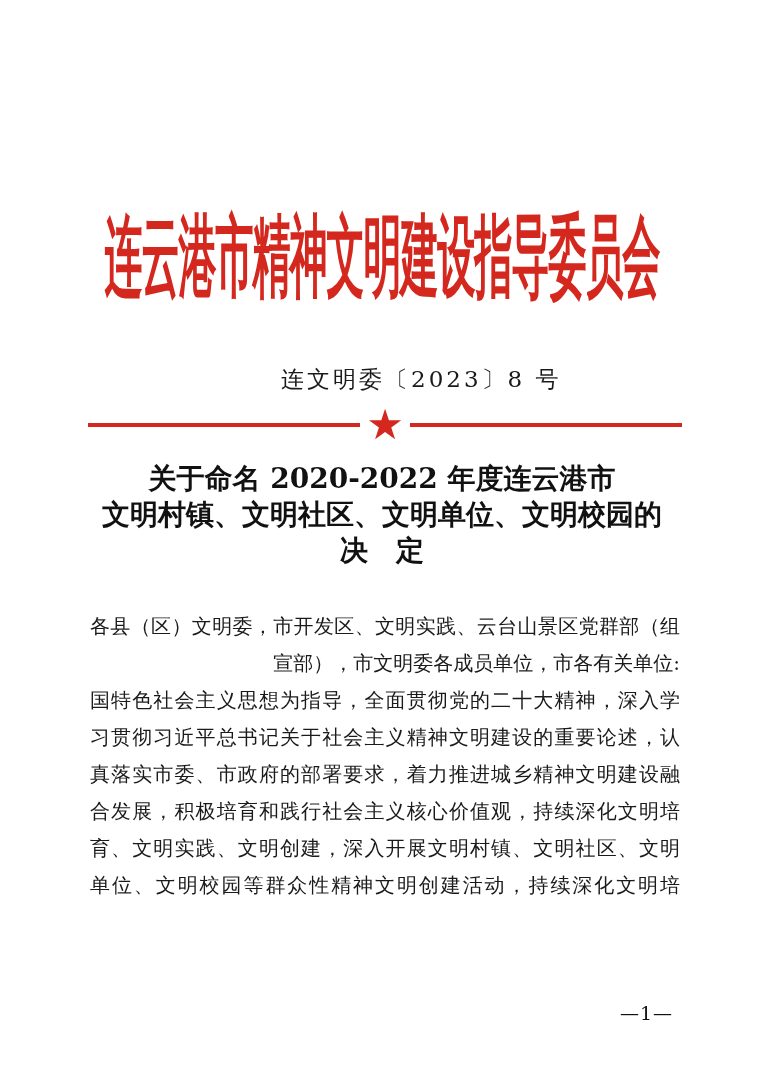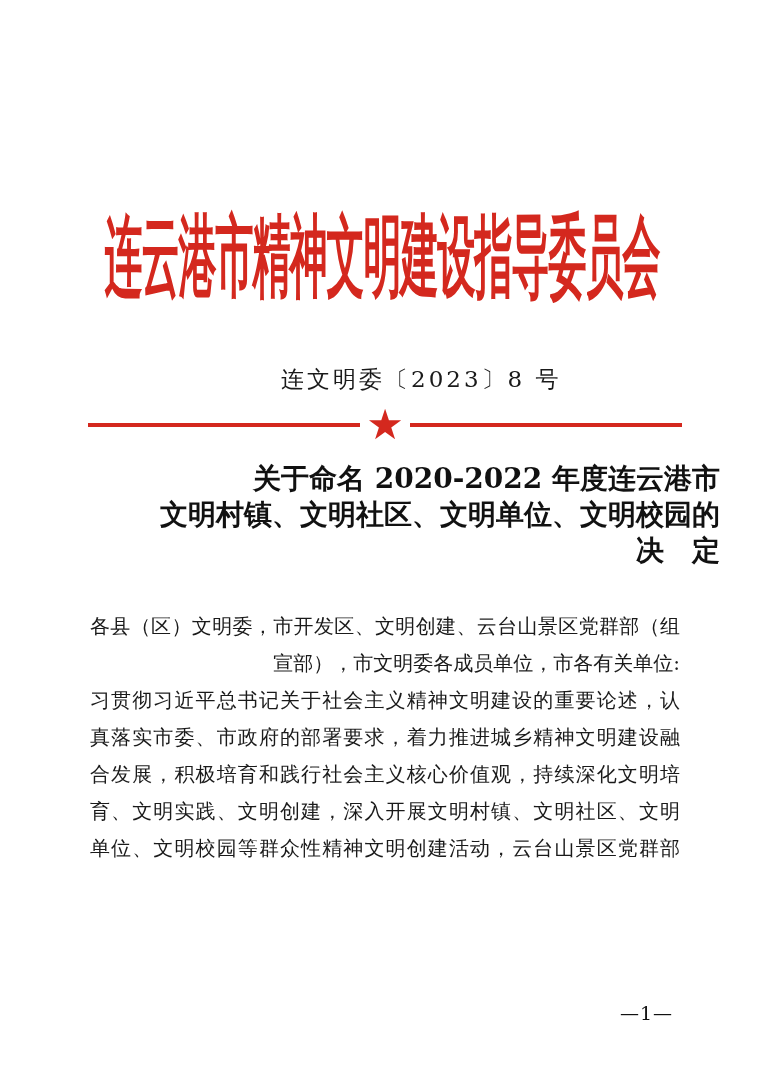--- a/index.html
+++ b/index.html
@@ -77,21 +77,21 @@
     position: absolute;
     top: 461px;
     left: 44px;
     right: 44px;
     text-align: center;
     font-weight: bold;
     font-size: 28px;
     line-height: 36px;
     color: #111111;
   }
-  .title .title-line { white-space: nowrap; text-align: right; }
+  .title .title-line { white-space: nowrap; }
   
   .body-text {
     position: absolute;
     top: 608px;
     left: 90px;
     width: 590px;
     font-size: 20px;
     color: var(--ink);
   }
   .bl {
@@ -133,24 +133,25 @@
     <span class="seg"></span>
   </div>
 
   <div class="title">
     <div class="title-line">关于命名 2020-2022 年度连云港市</div>
     <div class="title-line">文明村镇、文明社区、文明单位、文明校园的</div>
     <div class="title-line">决　定</div>
   </div>
 
   <div class="body-text">
-    <div class="bl just">各县（区）文明委，市开发区、文明创建、云台山景区党群部（组</div>
+    <div class="bl just">各县（区）文明委，市开发区、文明实践、云台山景区党群部（组</div>
     <div class="bl">宣部），市文明委各成员单位，市各有关单位:</div>
+    <div class="bl just">国特色社会主义思想为指导，全面贯彻党的二十大精神，深入学</div>
     <div class="bl just">习贯彻习近平总书记关于社会主义精神文明建设的重要论述，认</div>
     <div class="bl just">真落实市委、市政府的部署要求，着力推进城乡精神文明建设融</div>
     <div class="bl just">合发展，积极培育和践行社会主义核心价值观，持续深化文明培</div>
     <div class="bl just">育、文明实践、文明创建，深入开展文明村镇、文明社区、文明</div>
-    <div class="bl just">单位、文明校园等群众性精神文明创建活动，云台山景区党群部</div>
+    <div class="bl just">单位、文明校园等群众性精神文明创建活动，持续深化文明培</div>
   </div>
 
   <div class="page-number">—1—</div>
 
 </div>
 
 </body></html>

